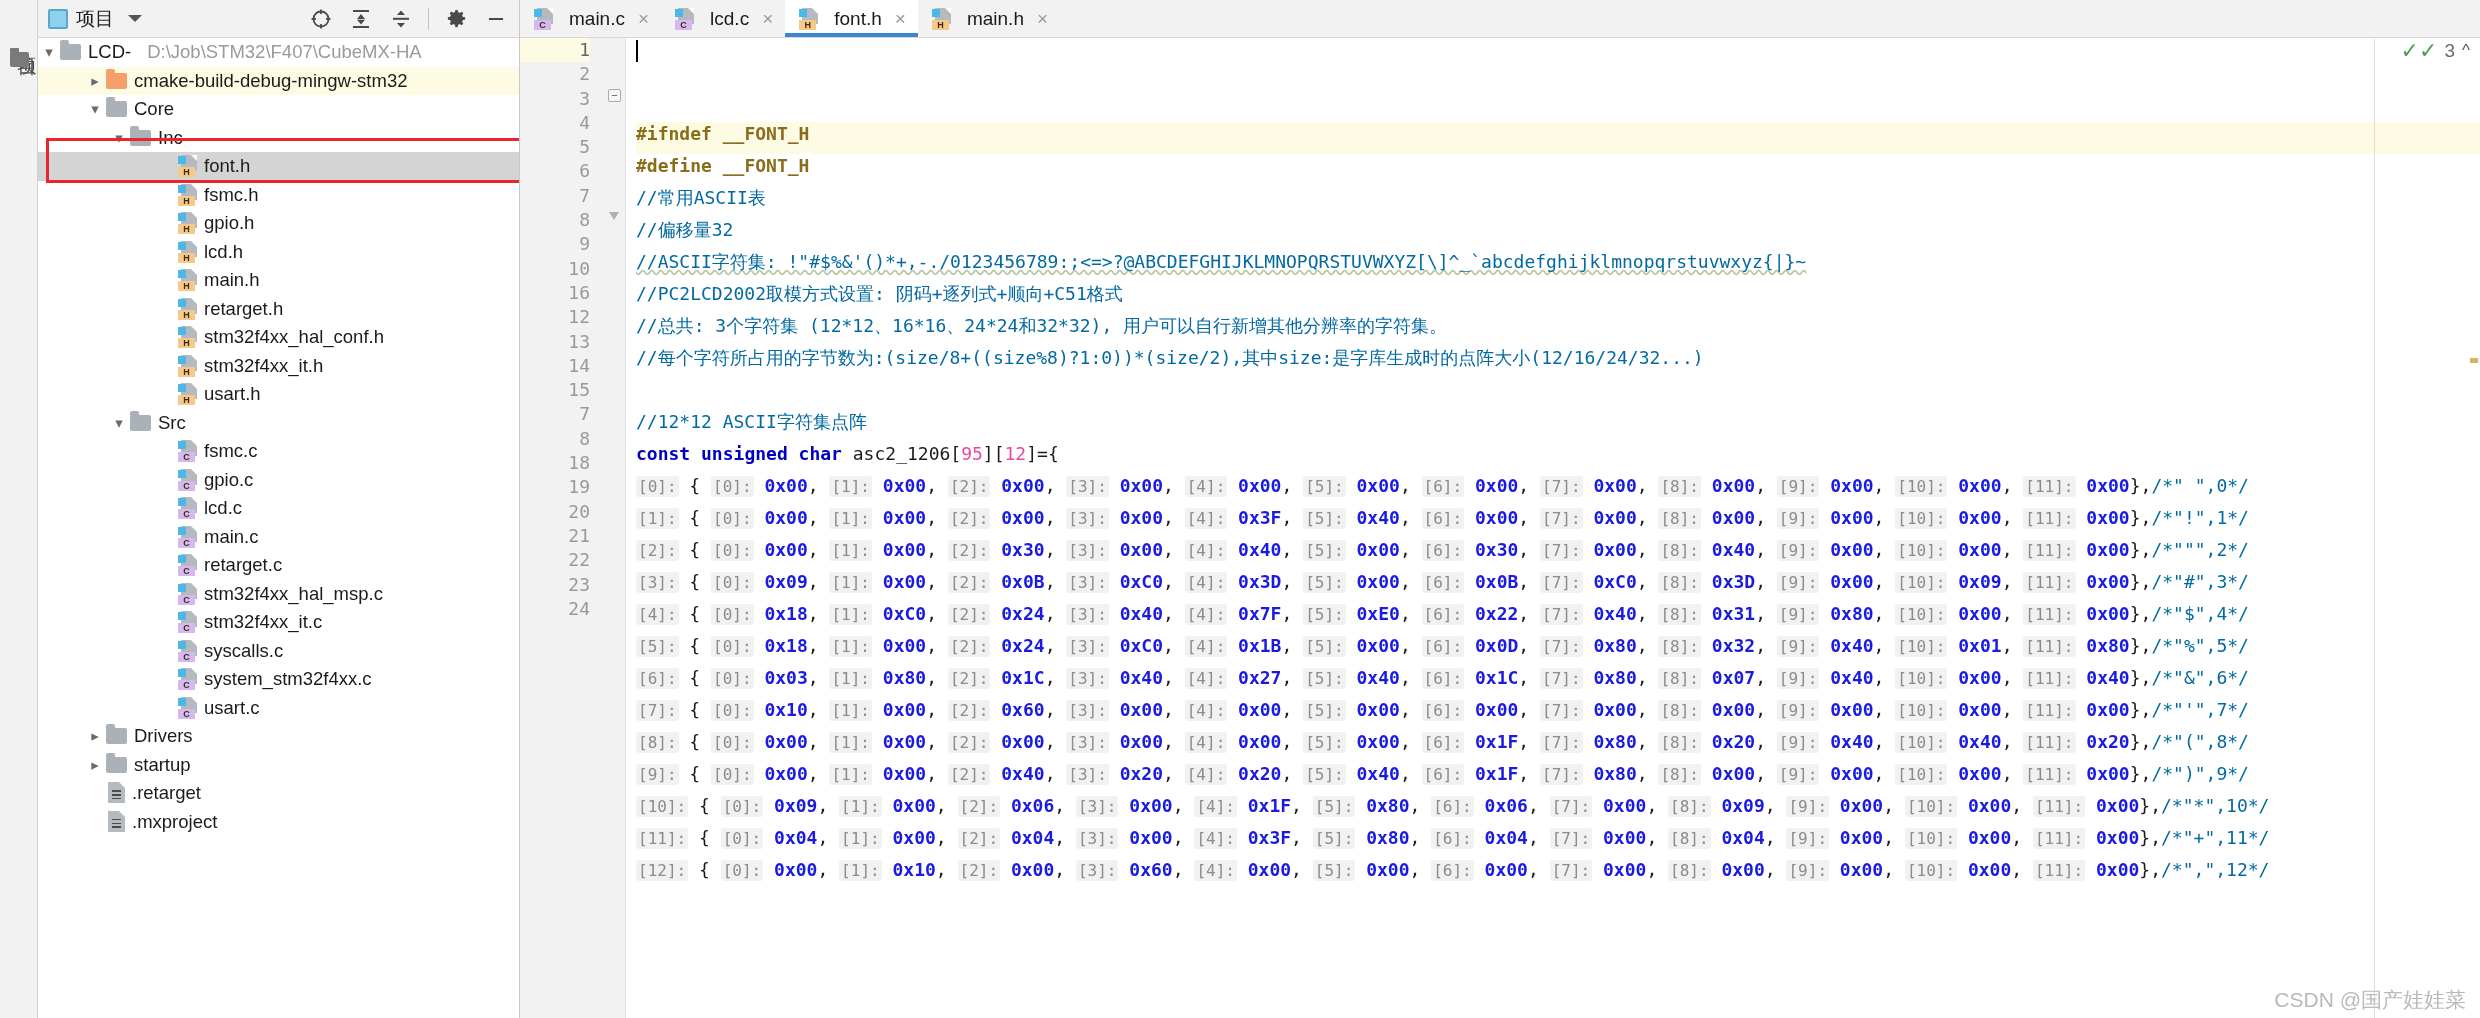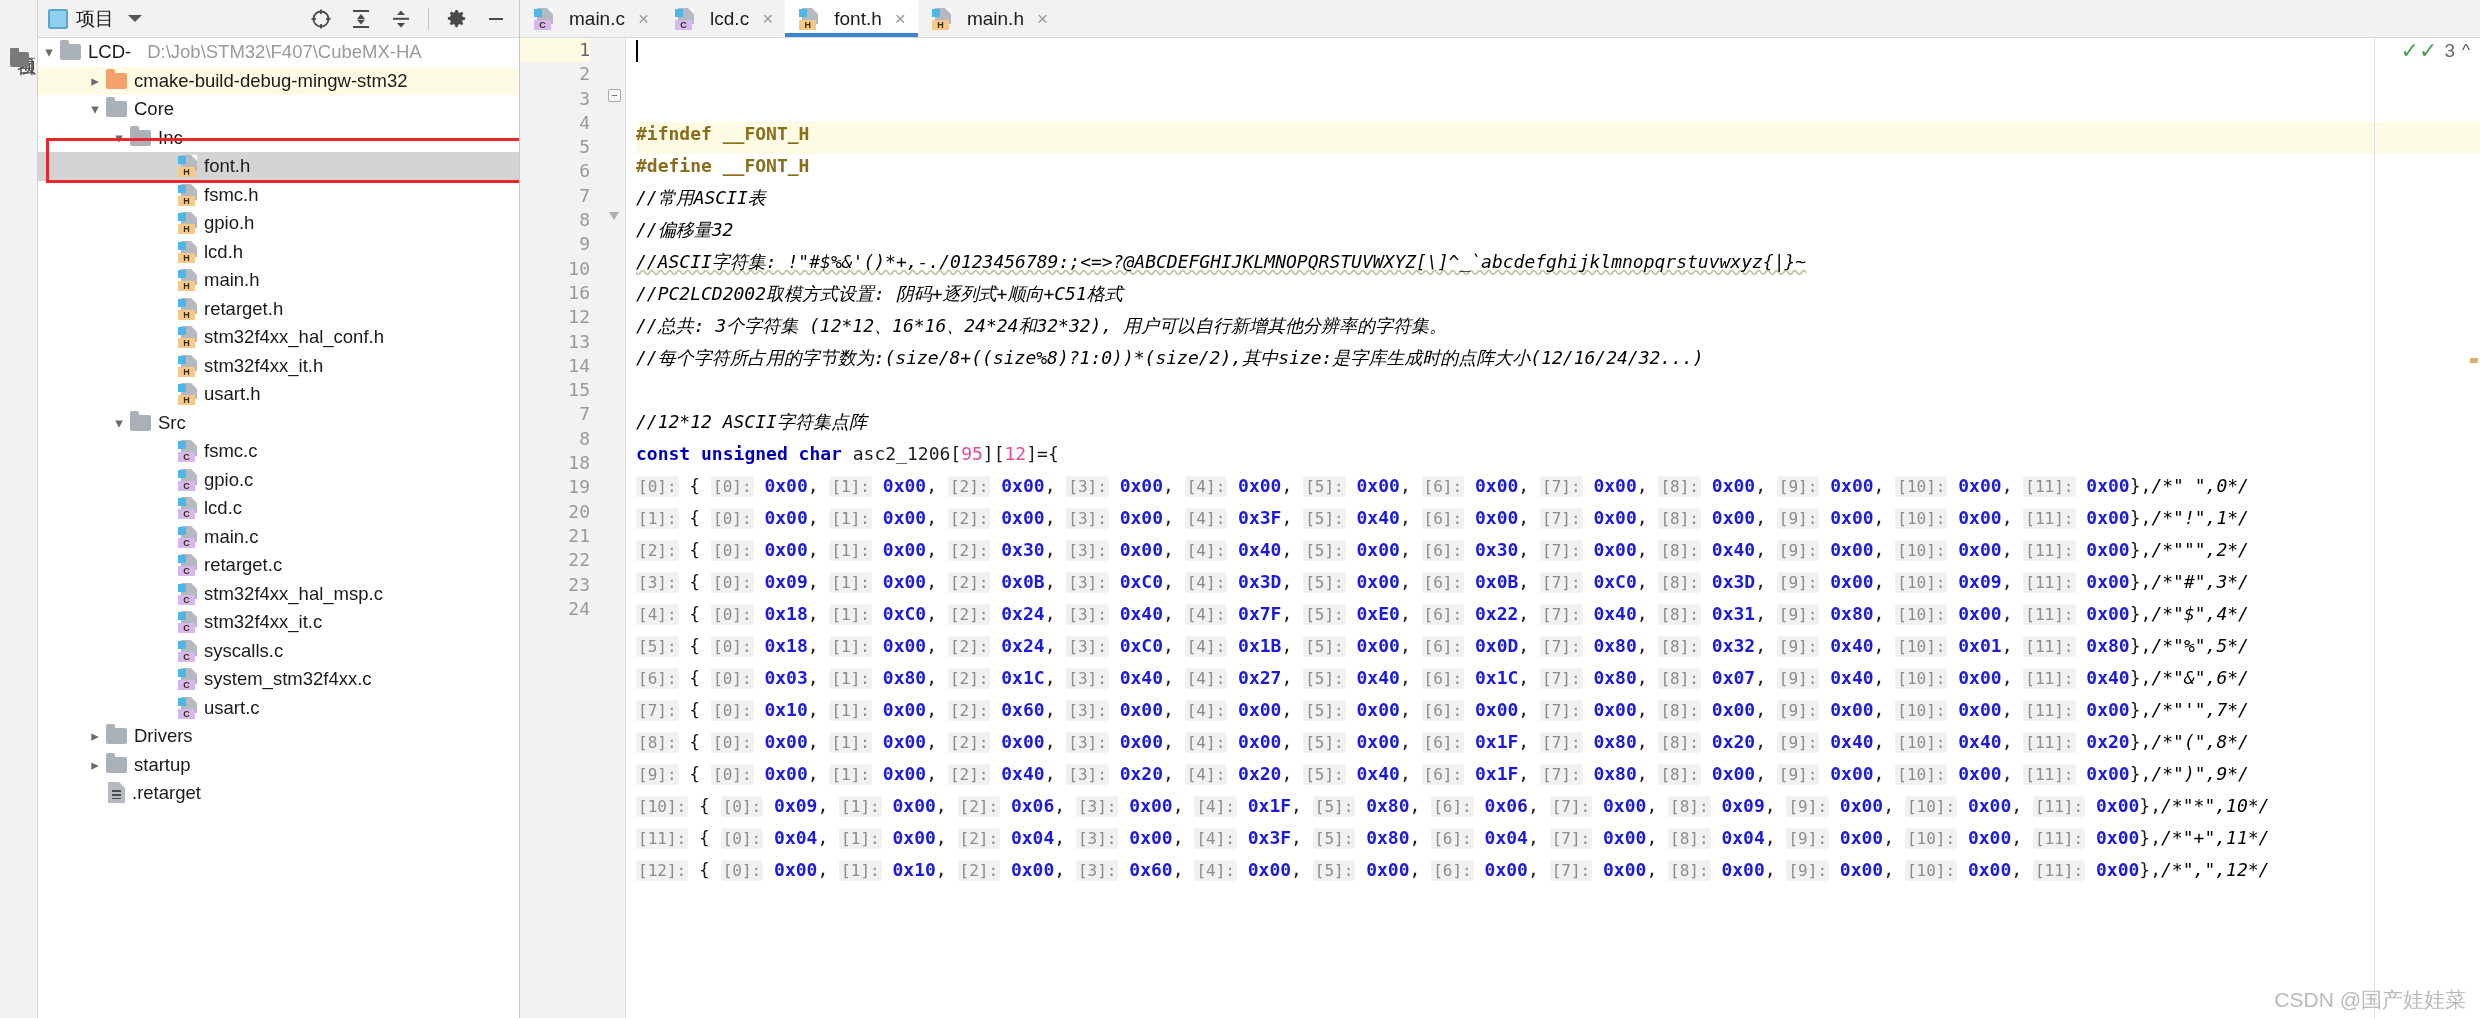--- a/index.html
+++ b/index.html
@@ -166,21 +166,21 @@
 
   .codearea {
     flex: 1; position: relative; overflow: hidden;
     font-family: "DejaVu Sans Mono", monospace; font-size: 18px;
     padding-left: 10px; white-space: pre;
   }
   .cline { height: 32px; line-height: 24.3px; white-space: pre; }
   .cline.cur { background: #fdfbe4; }
   .kw { color: #0000c0; font-weight: bold; }
   .pre { color: #8a6d1a; font-weight: bold; }
-  .cm { color: #000000; font-style: italic; }
+  .cm { color: #0369a1; }
   .num { color: #ec4899; }
   .pl { color: #1b1b1b; }
   .idx { color: #8c8c8c; background: #f1f1f1; border-radius: 3px; padding: 1px 2px; font-size: 16px; }
   .hex { color: #1a1ae0; font-weight: bold; }
   .squig { text-decoration: underline wavy #b9c9a6; text-decoration-skip-ink: none; }
 
   .caret-bar {
     position: absolute; width: 2px; background: #000; left: 10px; top: 0; height: 22px;
   }
   .rightguide {
@@ -498,20 +498,33 @@
             <span class="tw-arrow empty">▸</span>
             <span class="ico ico-file plain">
               <span class="pg"></span>
               <span class="lines">
                 <i></i>
                 <i></i>
                 <i></i>
               </span>
             </span>
             <span class="tlabel">.retarget</span>
+          </div>
+          <div class="trow">
+            <span style="display:inline-block;width:46px;flex:0 0 46px;"></span>
+            <span class="tw-arrow empty">▸</span>
+            <span class="ico ico-file plain">
+              <span class="pg"></span>
+              <span class="lines">
+                <i></i>
+                <i></i>
+                <i></i>
+              </span>
+            </span>
+            <span class="tlabel">.mxproject</span>
           </div>
         </div>
 
       <div class="sel-outline" style="left:8px; top:100px; width:528px; height:45px;"></div>
     </div>
   </div>
 
   <div class="editor">
 
     <div class="tabbar">

